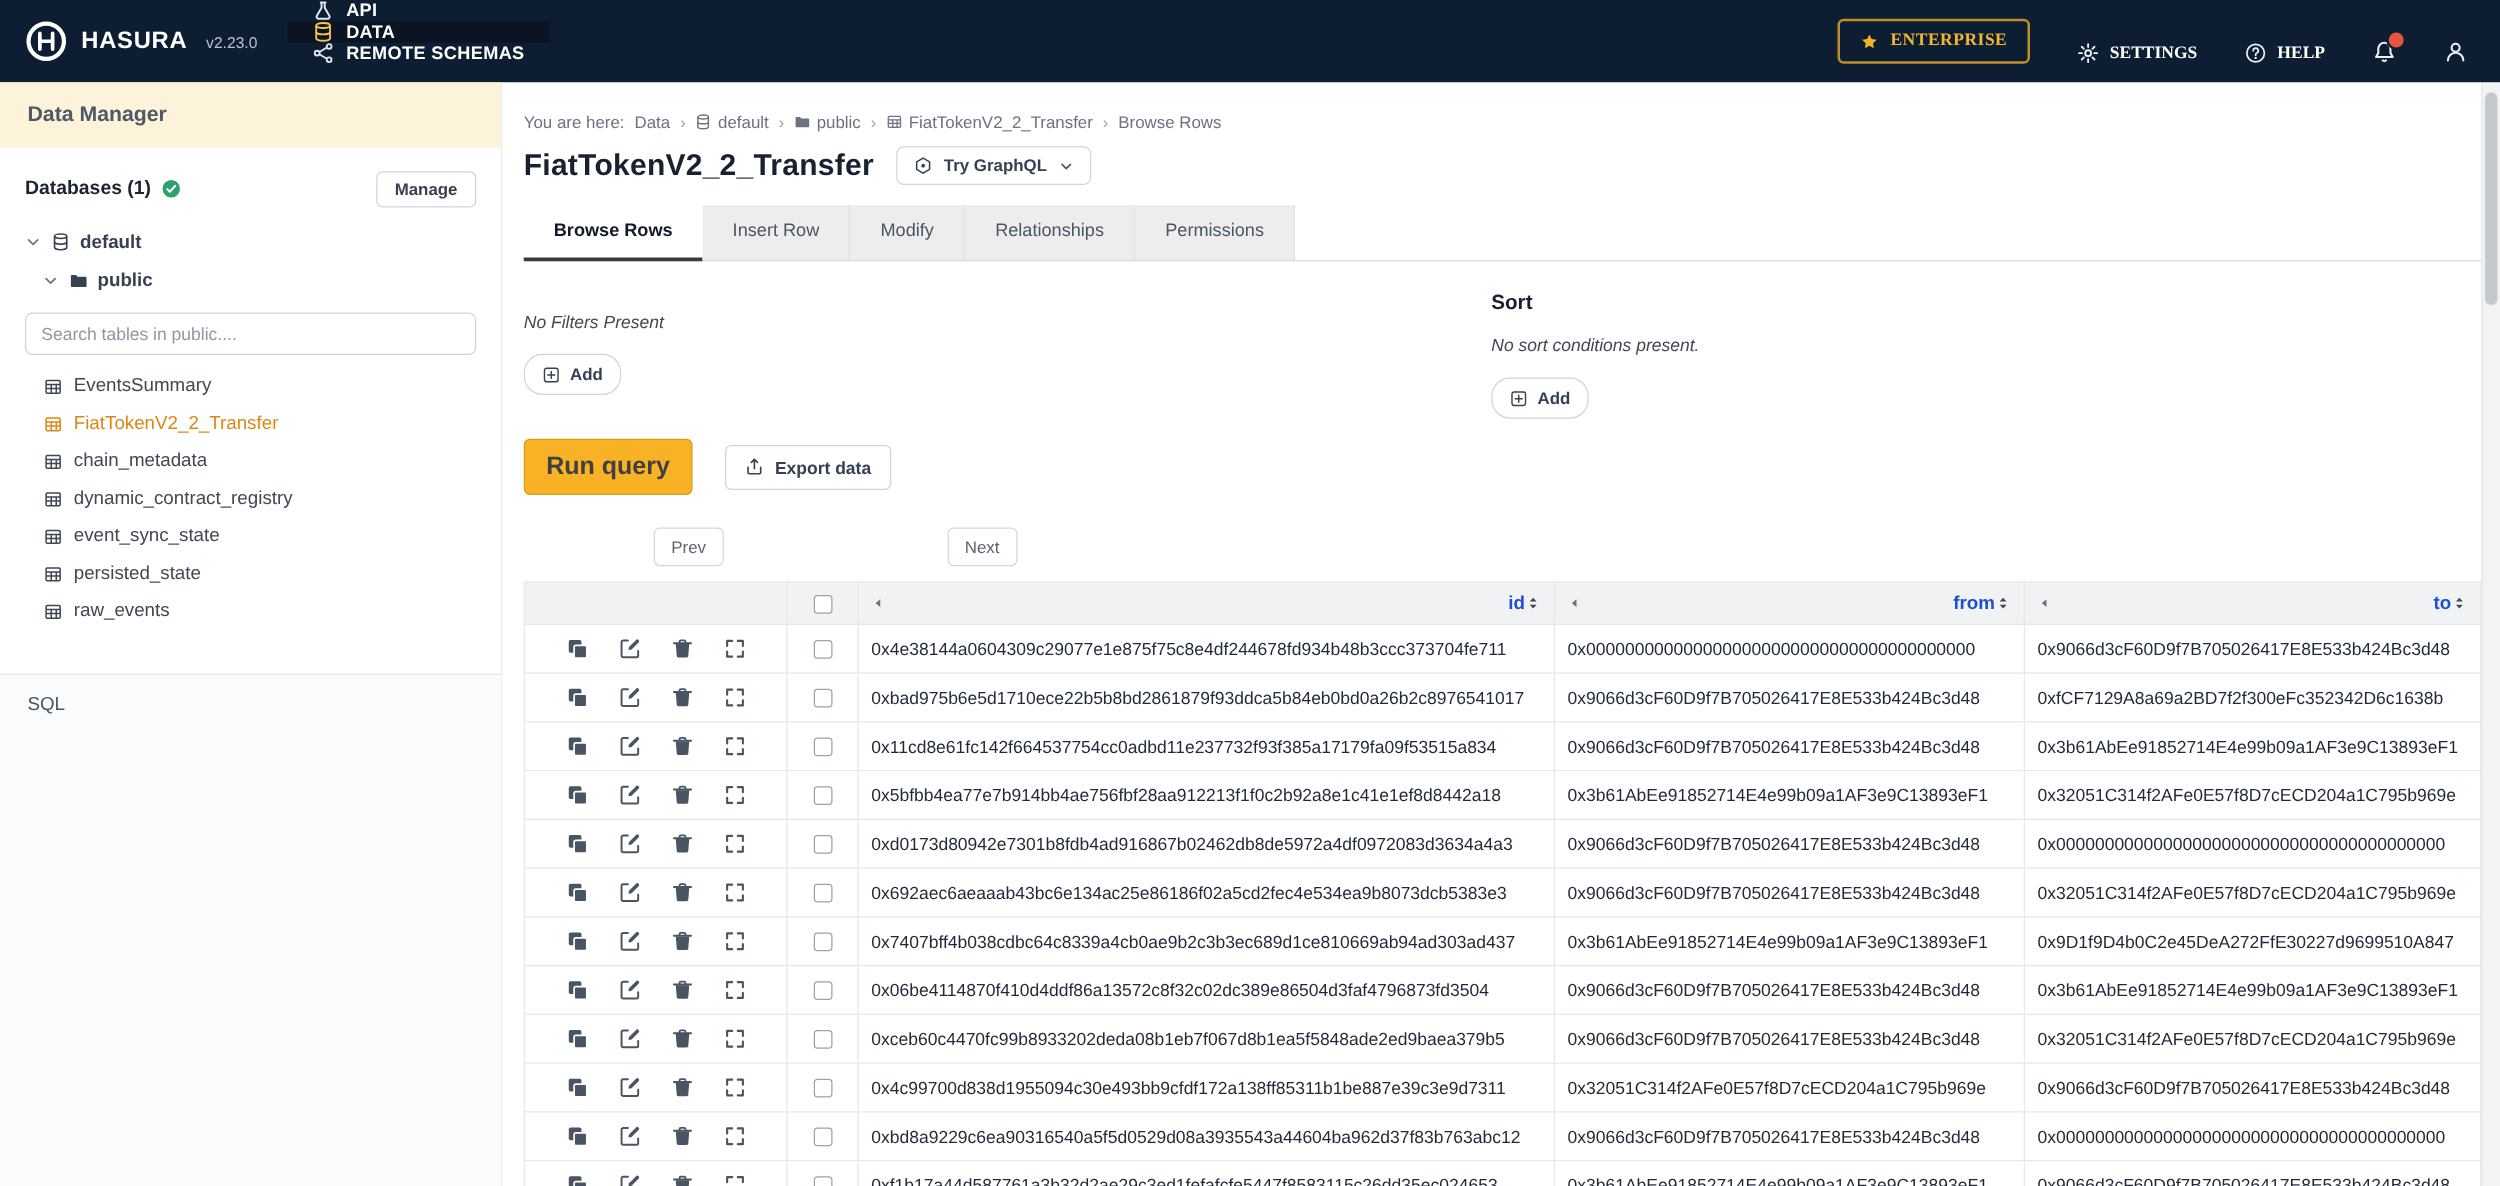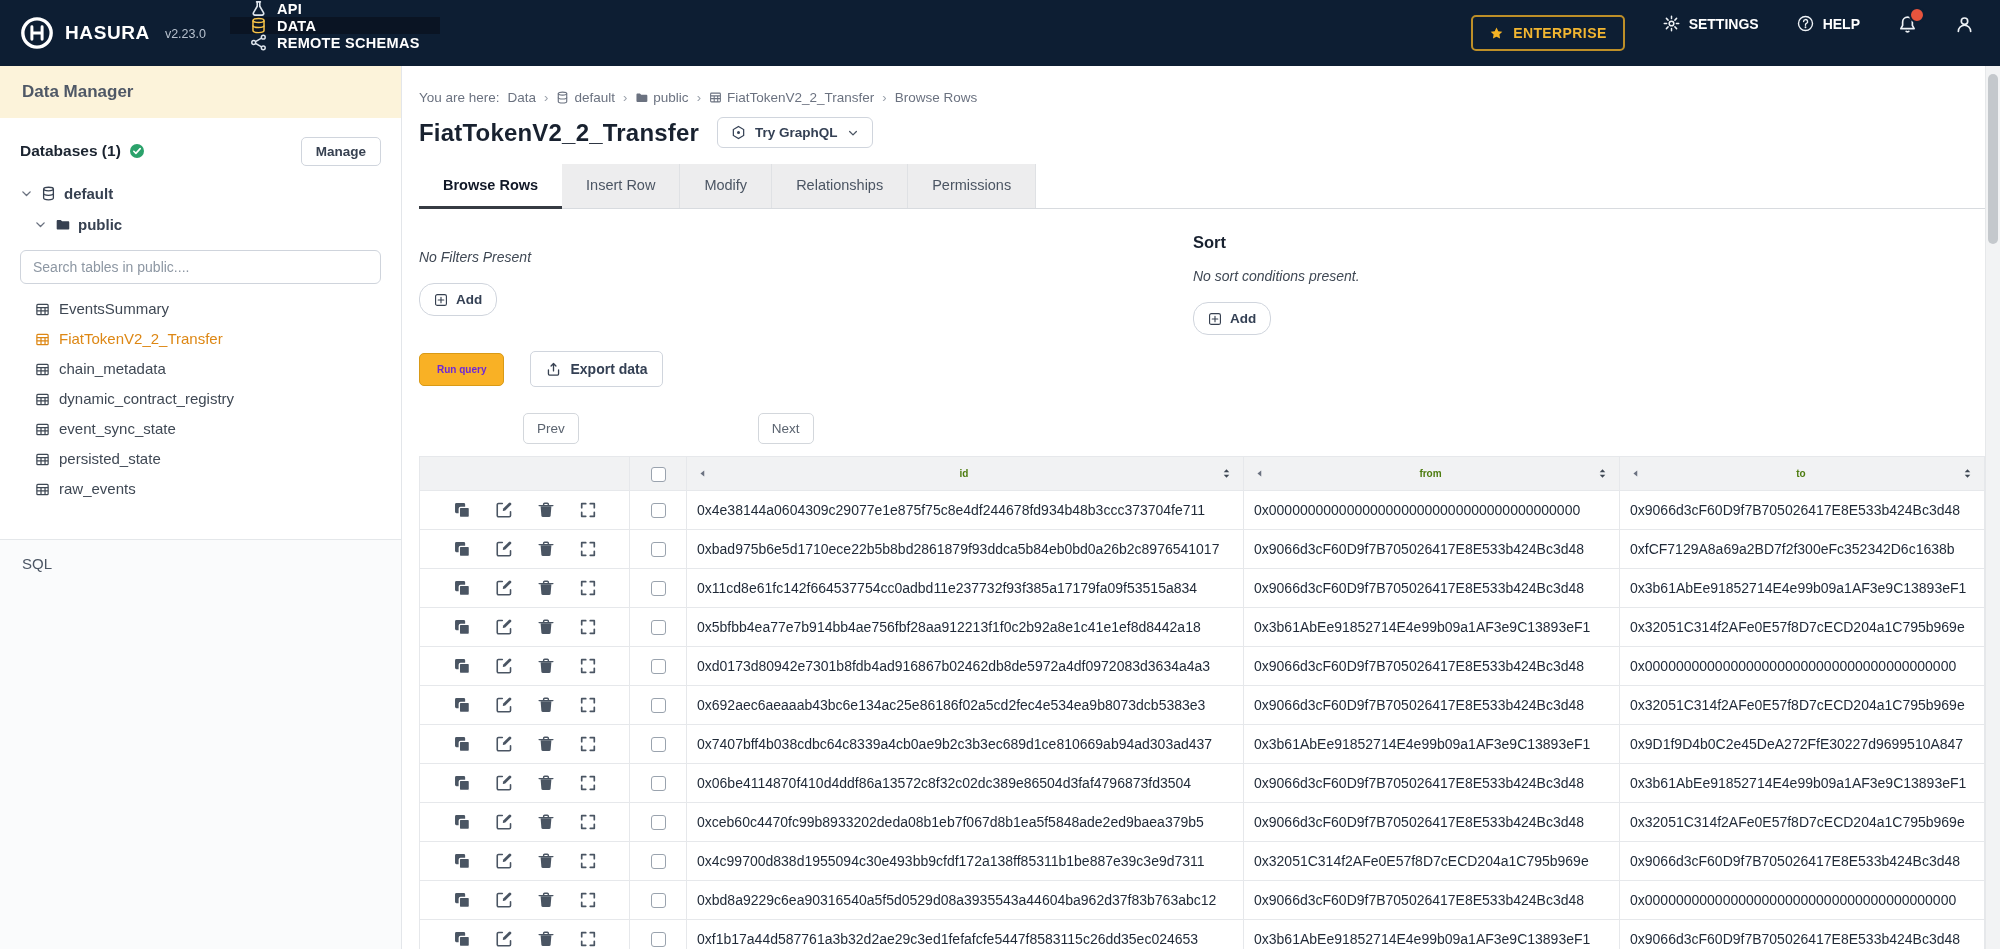--- a/index.html
+++ b/index.html
@@ -14,21 +14,21 @@
   .topnav{height:66px;background:#0d1e33;display:flex;align-items:center;padding:0 26px 0 20px;color:#fff;}
   .brand{display:flex;align-items:center;gap:11px;cursor:pointer;}
   .brand-logo{font-size:34px;color:#fff;}
   .brand-name{font-size:19px;font-weight:bold;letter-spacing:.6px;}
   .brand-version{font-size:12.5px;color:#b6c0cd;margin-left:4px;margin-top:2px;}
   .nav-items{display:flex;height:66px;margin-left:24px;flex-direction:column;}
   .nav-item{display:flex;align-items:center;gap:10px;padding:0 20px;font-size:14.5px;font-weight:bold;letter-spacing:.3px;cursor:pointer;}
   .nav-icon{font-size:17px;color:#dfe6ee;}
   .nav-item.active{background:#0a1423;}
   .nav-item.active .nav-icon{color:#f9c548;}
-  .topnav-right{margin-left:auto;display:flex;align-items:flex-start;gap:38px;}
+  .topnav-right{margin-left:auto;display:flex;align-items:flex-end;gap:38px;font-family:Liberation Serif, serif;}
   .enterprise-btn{display:flex;align-items:center;gap:9px;background:transparent;border:2px solid #bd8f28;color:#f2b631;border-radius:5px;padding:8px 16px;font-size:14px;font-weight:bold;letter-spacing:.4px;}
   .enterprise-btn .icon{font-size:15px;color:#f5b324;}
   .nav-util{display:flex;align-items:center;gap:9px;font-size:14px;font-weight:bold;color:#fff;cursor:pointer;}
   .nav-util .icon{font-size:17px;color:#eef2f6;}
   .bell-wrap{position:relative;display:flex;cursor:pointer;}
   .bell-wrap .icon{font-size:19px;color:#eef2f6;}
   .badge-dot{position:absolute;top:-8px;right:-8px;width:16px;height:16px;border-radius:50%;background:#e7543d;border:2px solid #0d1e33;}
   .user-wrap{display:flex;cursor:pointer;}
   .user-wrap .icon{font-size:19px;color:#eef2f6;}
 
@@ -71,36 +71,36 @@
   .tabs{margin-top:16px;display:flex;border-bottom:1px solid #d8dbdf;width:1566px;}
   .tab{padding:13px 24px;font-size:14.5px;color:#4b5563;background:#ededee;border-right:1px solid #dfe1e4;cursor:pointer;}
   .tab.active{background:#fff;font-weight:bold;color:#111827;border-right:none;border-bottom:3px solid #363b42;margin-bottom:-1px;}
   .filter-sort{display:flex;margin-top:24px;}
   .fs-col{width:774px;}
   .fs-title{font-size:16.5px;font-weight:bold;color:#18212f;}
   .fs-empty{margin-top:16px;font-size:14px;font-style:italic;color:#3f4854;}
   .add-btn{margin-top:18px;display:inline-flex;align-items:center;gap:8px;border:1px solid #d0d5dd;background:#fff;border-radius:15px;padding:8px 14px;font-size:13.5px;font-weight:bold;color:#344054;}
   .add-btn .icon{font-size:14px;color:#374151;}
   .query-row{margin-top:16px;display:flex;align-items:center;gap:26px;}
-  .run-query-btn{background:#f9b125;border:1px solid #d99a16;border-radius:5px;padding:10px 17px;font-size:10px;font-weight:bold;color:#6d28d9;}
+  .run-query-btn{background:#f9b125;border:1px solid #d99a16;border-radius:5px;padding:10px 17px;font-size:20px;font-weight:bold;color:#404040;}
   .export-btn{display:flex;align-items:center;gap:9px;background:#fff;border:1px solid #d0d5dd;border-radius:5px;padding:9px 15px;font-size:14px;font-weight:bold;color:#344054;}
   .export-btn .icon{font-size:15px;color:#374151;}
   .pagination{margin-top:26px;display:flex;align-items:center;}
   .pg-btn{background:#fff;border:1px solid #d3d7dc;border-radius:5px;padding:7px 13px;font-size:13.5px;color:#5b6470;}
   .pg-btn.prev{margin-left:104px;}
   .rows-select{margin-left:165px;width:312px;height:34px;border:1px solid #cfd4dc;border-radius:6px;background:#fff;display:flex;align-items:center;justify-content:space-between;padding:0 14px;font-size:14px;color:#1f2937;cursor:pointer;}
   .sel-chev{font-size:13px;color:#4b5563;}
   .pg-btn.next{margin-left:179px;}
 
   
   .data-table{margin-top:12px;border-collapse:collapse;width:1566px;table-layout:fixed;}
   .data-table th,.data-table td{border:1px solid #e6e8eb;}
   .data-table thead th{background:#f1f2f3;height:34px;}
   .th-flex{display:flex;align-items:center;padding:0 10px;}
-  .th-label{flex:1;text-align:center;font-weight:bold;font-size:10px;color:#4d7c0f;}
+  .th-label{flex:1;text-align:right;font-weight:bold;font-size:15px;color:#1d4ed8;}
   .caret{font-size:11px;color:#6b7280;}
   .sort{font-size:13px;color:#3f4854;cursor:pointer;}
   .data-table tbody td{height:39px;background:#fff;font-size:14px;color:#1f2937;white-space:nowrap;overflow:hidden;}
   .cell-value{padding:0 10px;}
   .actions-flex{display:flex;align-items:center;justify-content:center;gap:24px;}
   .row-icon-btn{display:flex;color:#4a5563;font-size:18px;padding:0;}
   .cell-check,.th-check{text-align:center;}
   .checkbox{display:inline-block;width:15px;height:15px;border:1.5px solid #9aa3ae;border-radius:3px;background:#fff;vertical-align:middle;cursor:pointer;}
 
   

